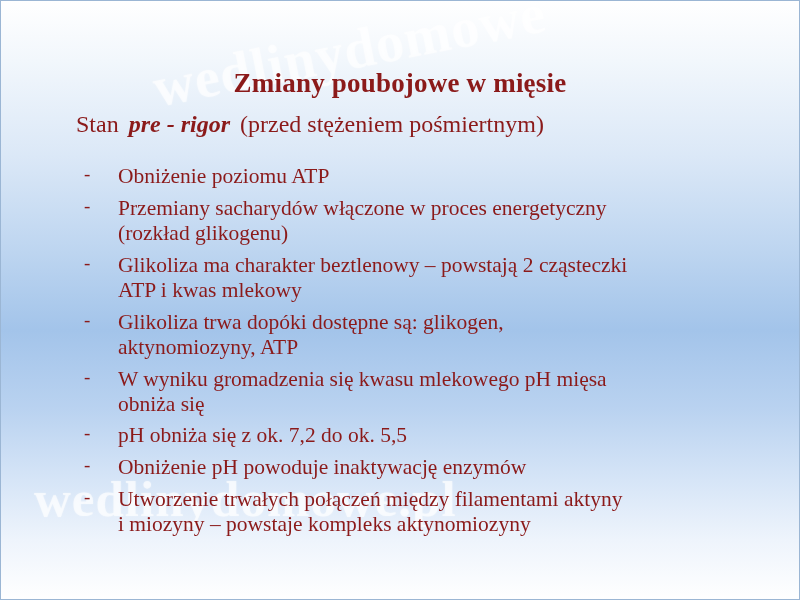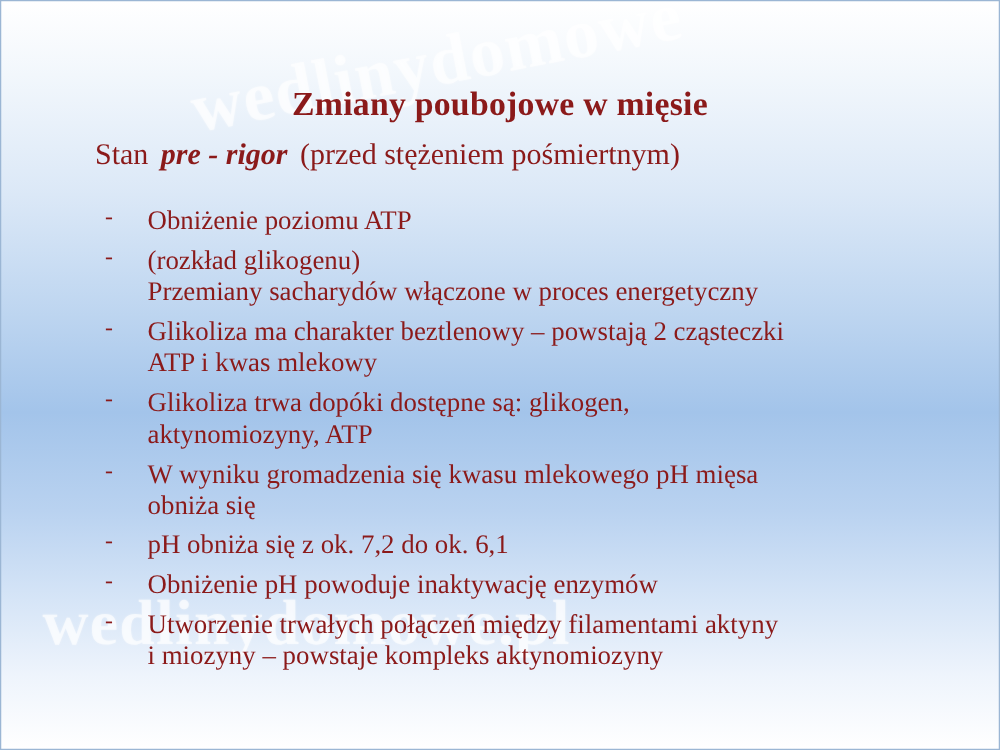--- a/index.html
+++ b/index.html
@@ -137,41 +137,41 @@
       <span>(przed stężeniem pośmiertnym)</span>
     </p>
 
     <ul class="bullets">
       <li>
         <span class="dash">-</span>
         <span class="txt">Obniżenie poziomu ATP</span>
       </li>
       <li>
         <span class="dash">-</span>
+        <span class="txt">Przemiany sacharydów włączone w proces energetyczny</span>
         <span class="txt l2">(rozkład glikogenu)</span>
-        <span class="txt">Przemiany sacharydów włączone w proces energetyczny</span>
       </li>
       <li>
         <span class="dash">-</span>
         <span class="txt">Glikoliza ma charakter beztlenowy – powstają 2 cząsteczki</span>
         <span class="txt l2">ATP i  kwas mlekowy</span>
       </li>
       <li>
         <span class="dash">-</span>
         <span class="txt">Glikoliza trwa dopóki dostępne są: glikogen,</span>
         <span class="txt l2">aktynomiozyny, ATP</span>
       </li>
       <li>
         <span class="dash">-</span>
         <span class="txt">W wyniku gromadzenia się kwasu mlekowego pH mięsa</span>
         <span class="txt l2">obniża się</span>
       </li>
       <li>
         <span class="dash">-</span>
-        <span class="txt">pH obniża się z ok. 7,2 do ok. 6,1</span>
+        <span class="txt">pH obniża się z ok. 7,2 do ok. 5,5</span>
       </li>
       <li>
         <span class="dash">-</span>
         <span class="txt">Obniżenie pH powoduje inaktywację enzymów</span>
       </li>
       <li>
         <span class="dash">-</span>
         <span class="txt">Utworzenie trwałych połączeń między filamentami aktyny</span>
         <span class="txt l2">i miozyny – powstaje kompleks aktynomiozyny</span>
       </li>

